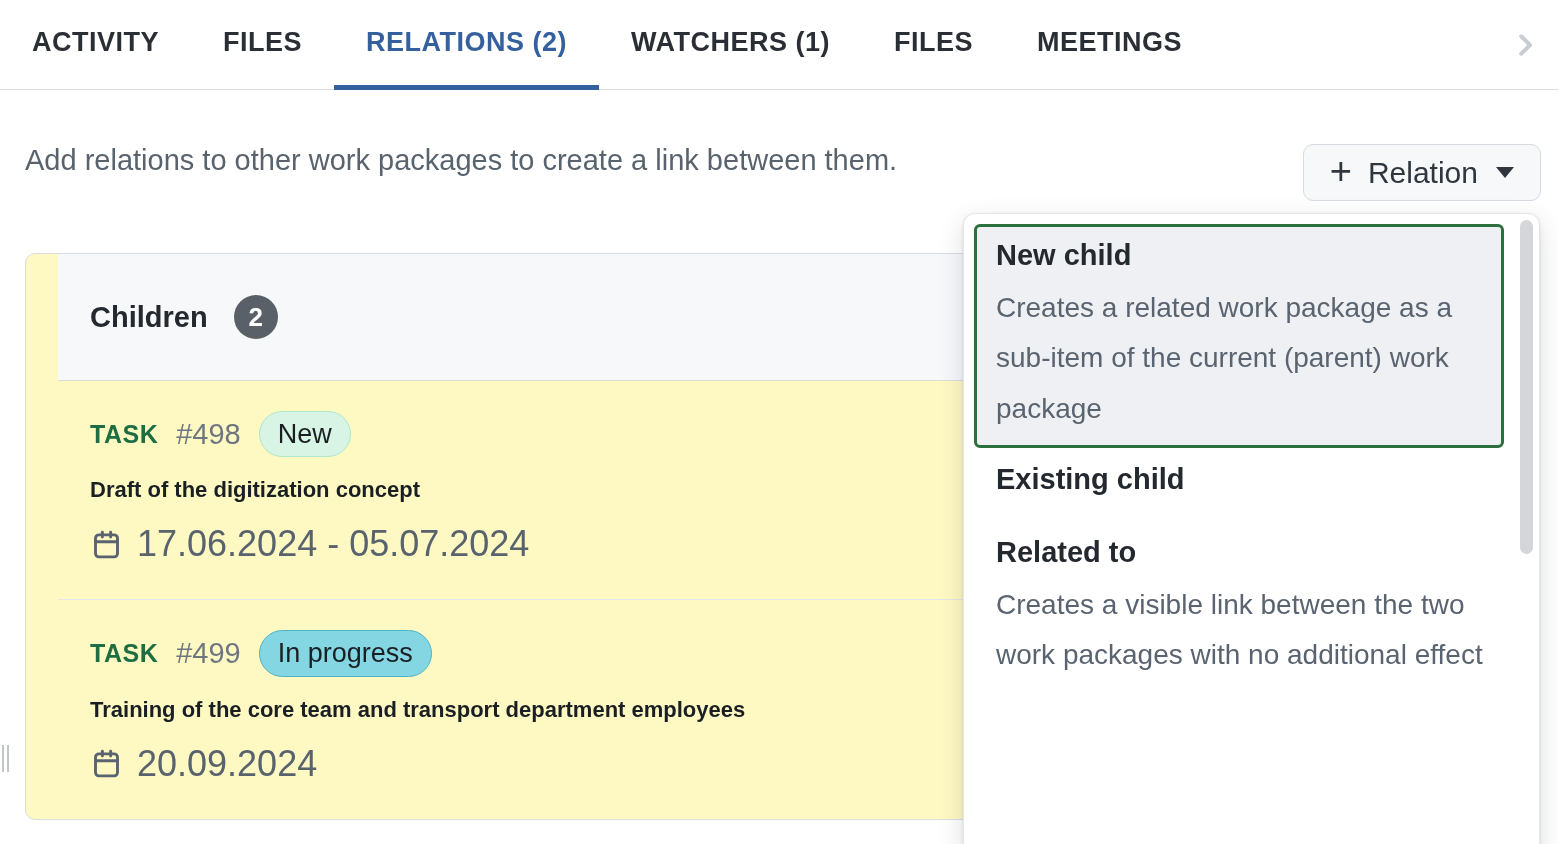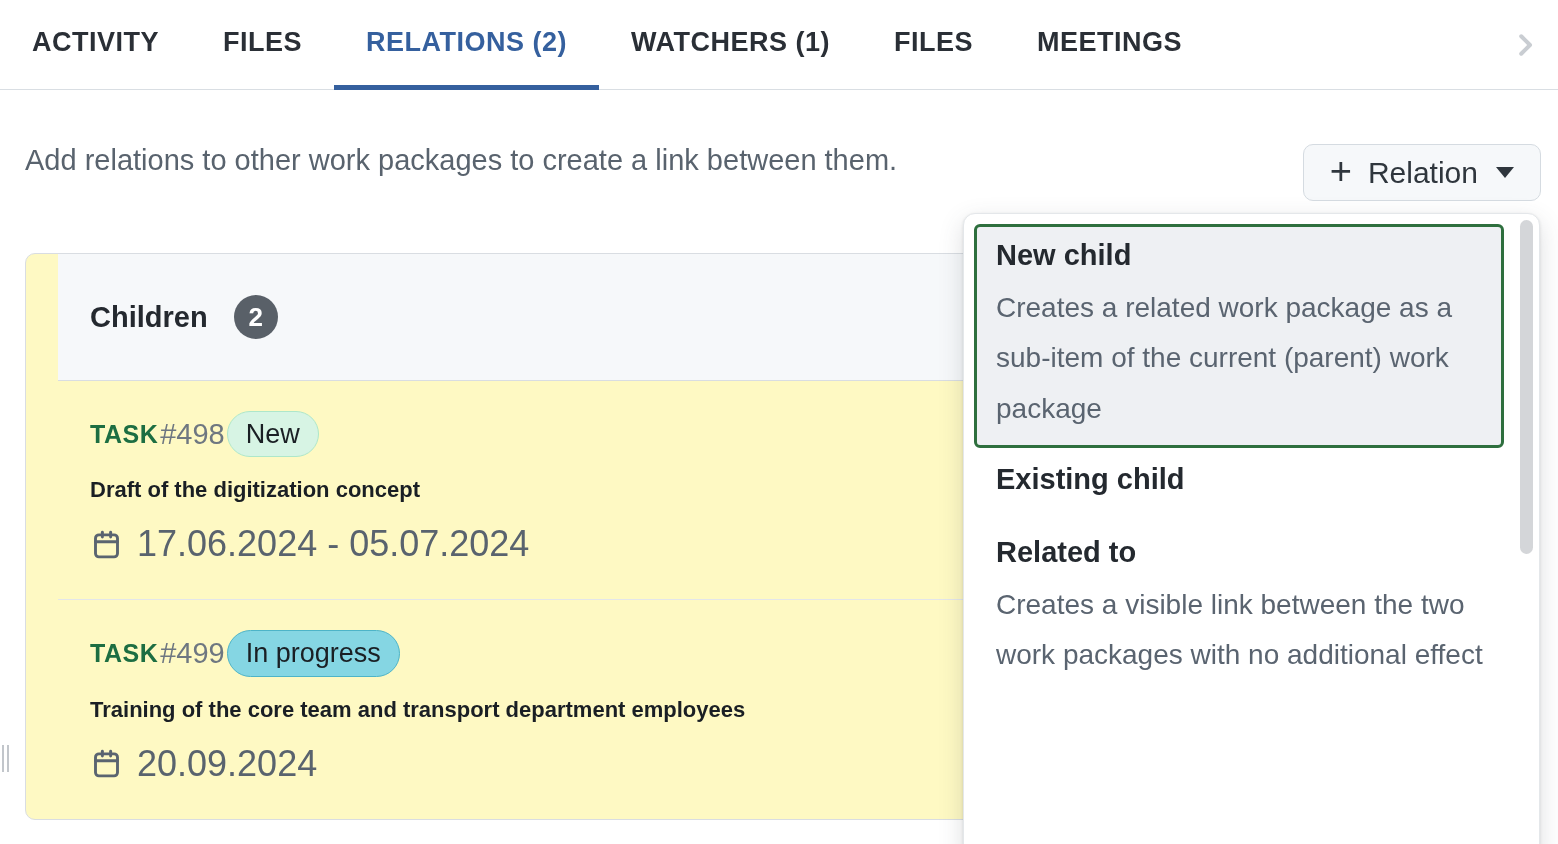--- a/index.html
+++ b/index.html
@@ -31,21 +31,21 @@
   .card { margin-top:52px; width:1508px; border:1px solid #d9dde2; border-radius:10px;
           background:#fef9c3; overflow:hidden;padding-left:32px; }
   .card-header { background:#f6f8fa; border-bottom:1px solid #d9dde2; height:127px;
                  display:flex; align-items:center; padding:0 32px; }
   .card-title { font-size:29px; font-weight:700; color:#24292f; }
   .count-badge { margin-left:26px; width:44px; height:44px; border-radius:50%; background:#596068;
                  color:#ffffff; font-size:26px; font-weight:700; display:flex; align-items:center;
                  justify-content:center; }
   .wp-row { padding:30px 32px 34px 32px; cursor:pointer; }
   .wp-row + .wp-row { border-top:1px solid #e3e6ea; }
-  .wp-meta { display:flex; align-items:center; gap:2px; }
+  .wp-meta { display:flex; align-items:center; gap:18px; }
   .wp-type { font-size:25px; font-weight:700; letter-spacing:.5px; color:#1d6e42; }
   .wp-id { font-size:29px; color:#6e7781; }
   .pill { font-size:27px; color:#1a1f24; border-radius:999px; padding:4px 18px; line-height:1.35; }
   .pill-new { background:#d7f4e4; border:1.5px solid #aee7ca; }
   .pill-progress { background:#85d6e3; border:1.5px solid #4db4c8; }
   .wp-title { margin-top:20px; font-size:22px; font-weight:700; color:#1a1f24; }
   .wp-dates { margin-top:20px; display:flex; align-items:center; gap:14px; font-size:36px; color:#59636e; }
   .cal-icon { width:33px; height:33px; flex:none; }
 
   

